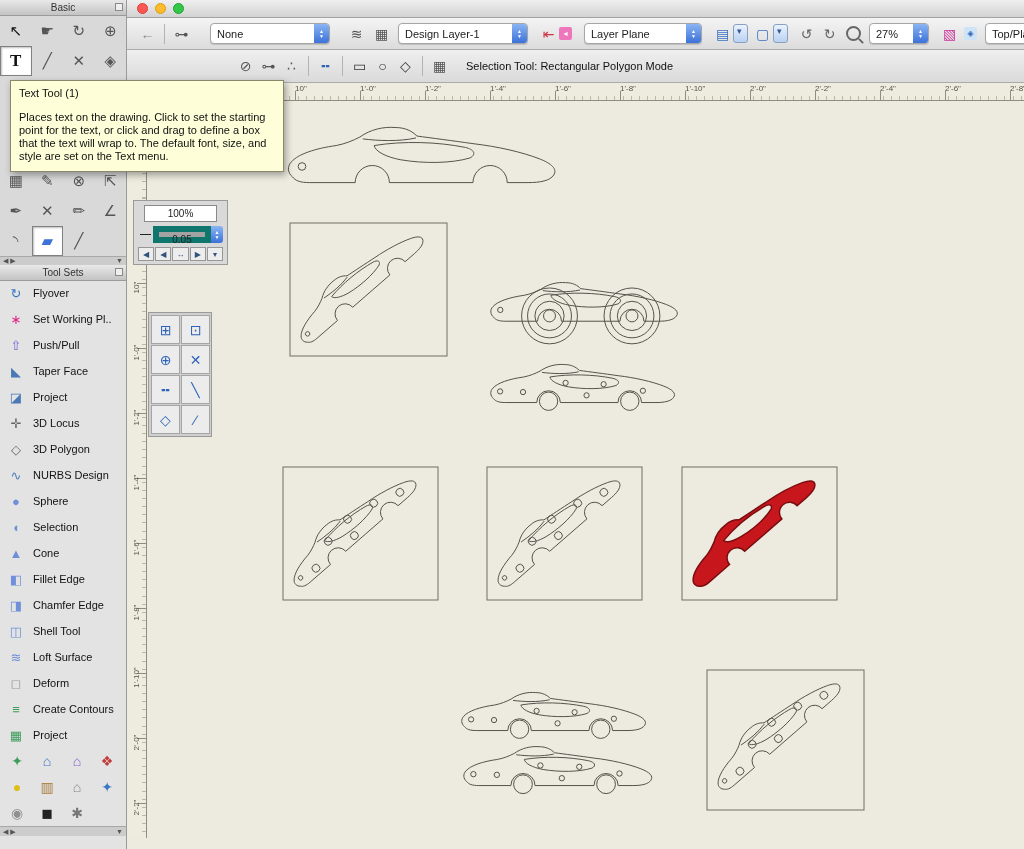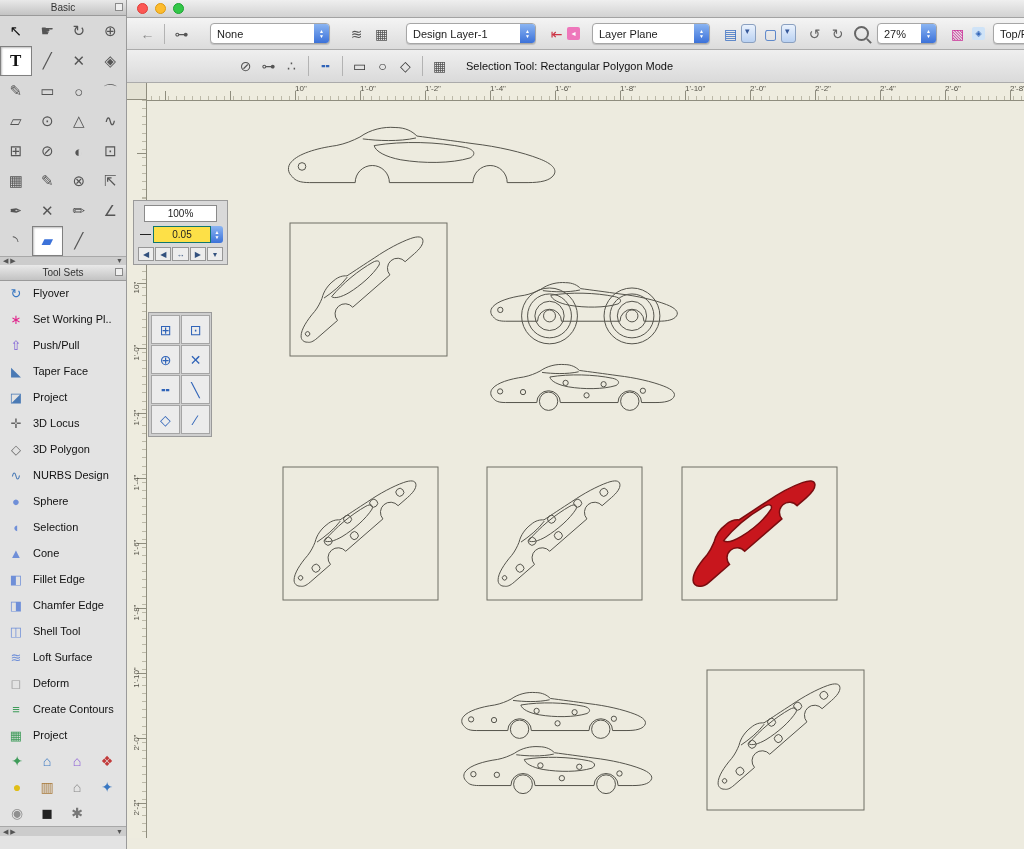--- a/index.html
+++ b/index.html
@@ -105,21 +105,21 @@
   .ts-scroll::after{content:"▼";}
 
   
   .mini-panel{position:absolute;left:133px;top:200px;width:95px;background:#d9d9d9;
     border:1px solid #9a9a9a;z-index:35;padding:4px 4px 3px;box-sizing:border-box;}
   .mp-zoom{background:#fff;border:1px solid #8a8a8a;height:15px;font-size:10px;
     text-align:center;line-height:15px;margin:0 6px 4px;}
   .mp-lw{display:flex;height:17px;margin-bottom:4px;align-items:stretch;}
   .mp-dash{width:15px;display:flex;align-items:center;justify-content:center;}
   .mp-dash i{display:block;width:11px;border-top:1px solid #222;}
-  .mp-lw-box{flex:1;background:#fde047;border:1px solid #0f766e;font-size:10px;
+  .mp-lw-box{flex:1;background:#a3a3a3;border:6px solid #0f766e;font-size:10px;
     text-align:center;line-height:15px;}
   .mp-step{width:12px;background:linear-gradient(#8ab4f2,#3c72d9);border-radius:0 3px 3px 0;
     display:flex;flex-direction:column;align-items:center;justify-content:center;color:#fff;}
   .mp-step::before{content:"▲";font-size:5px;line-height:5px;}
   .mp-step::after{content:"▼";font-size:5px;line-height:5px;}
   .mp-btns{display:flex;gap:1px;}
   .mp-btn{flex:1;height:14px;background:#ededed;border:1px solid #979797;font-size:8px;
     color:#33517e;text-align:center;line-height:13px;box-sizing:border-box;}
 
   
@@ -164,21 +164,21 @@
     <span class="tb-row">
         <span class="tb-icon" style="color: rgb(138, 138, 138); margin-left: 12px;">←</span>
         <span class="tb-sep" style="margin-left: 8px;"></span>
         <span class="tb-icon" style="color: rgb(85, 85, 85); margin-left: 8px;">⊶</span>
         <div class="dropdown" style="width: 118px; margin-left: 20px;">
           <span class="dd-label">None</span>
           <span class="dd-cap"></span>
         </div>
         <span class="tb-icon" style="color: rgb(85, 85, 85); margin-left: 18px;">≋</span>
         <span class="tb-icon" style="color: rgb(85, 85, 85); margin-left: 8px;">▦</span>
-        <div class="dropdown" style="width: 128px; margin-left: 16px;">
+        <div class="dropdown" style="width: 128px; margin-left: 8px;">
           <span class="dd-label">Design Layer-1</span>
           <span class="dd-cap"></span>
         </div>
         <span class="tb-icon" style="color: rgb(204, 51, 68); margin-left: 12px;">⇤</span>
         <span class="tb-icon tb-chip" style="color: rgb(255, 255, 255); background: rgb(238, 119, 187); margin-left: 2px;">◂</span>
         <div class="dropdown" style="width: 116px; margin-left: 12px;">
           <span class="dd-label">Layer Plane</span>
           <span class="dd-cap"></span>
         </div>
         <span class="tb-icon" style="color: rgb(58, 111, 194); margin-left: 12px;">▤</span>
@@ -495,15 +495,19 @@
         <div class="snap-cell">⊡</div>
         <div class="snap-cell">⊕</div>
         <div class="snap-cell">✕</div>
         <div class="snap-cell">╍</div>
         <div class="snap-cell">╲</div>
         <div class="snap-cell">◇</div>
         <div class="snap-cell">∕</div>
       </div>
   </div>
 
+  <div class="tooltip">
+    <div class="tooltip-title">Text Tool (1)</div>
+    <div>Places text on the drawing.  Click to set the starting point for the text, or click and drag to define a box that the text will wrap to.  The default font, size, and style are set on the Text menu.</div>
+  </div>
 
 
 </div>
 
 </body></html>

